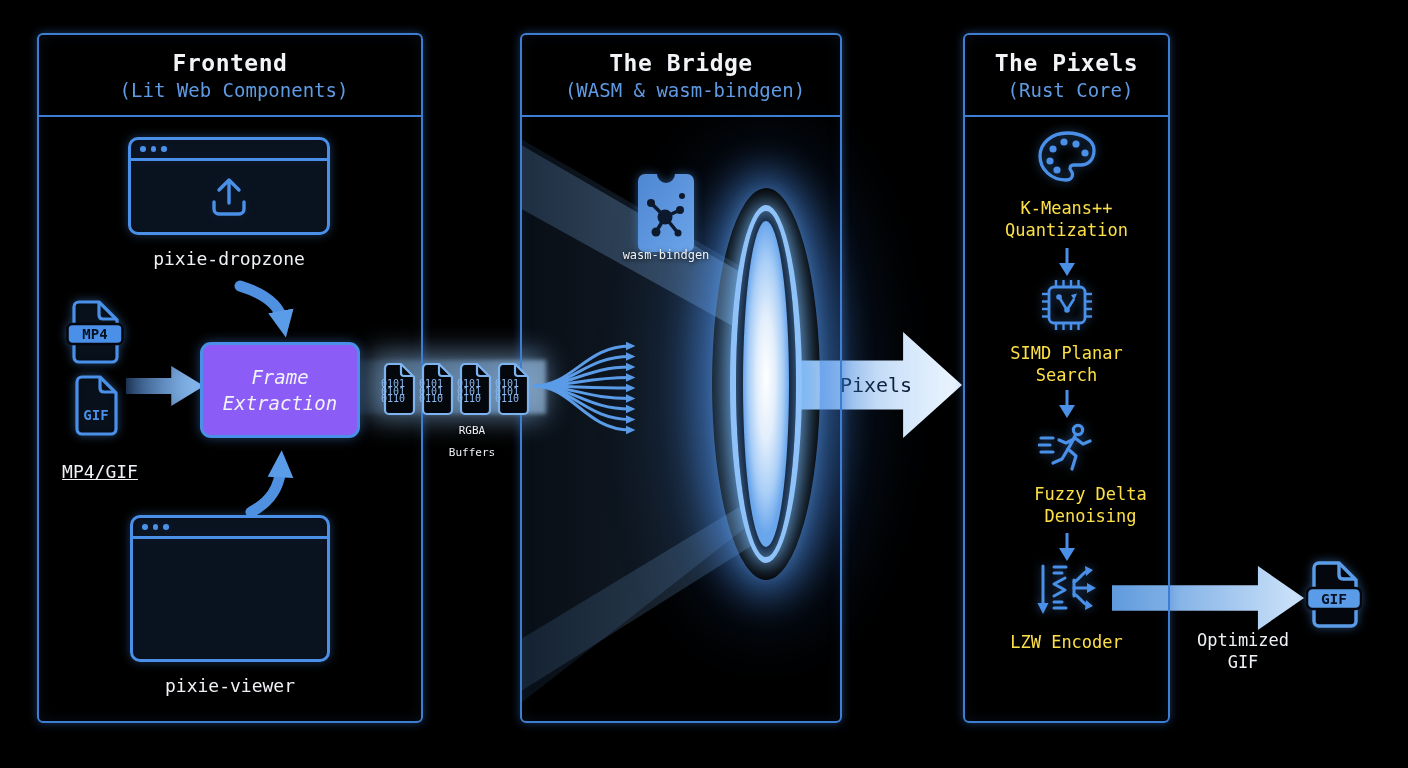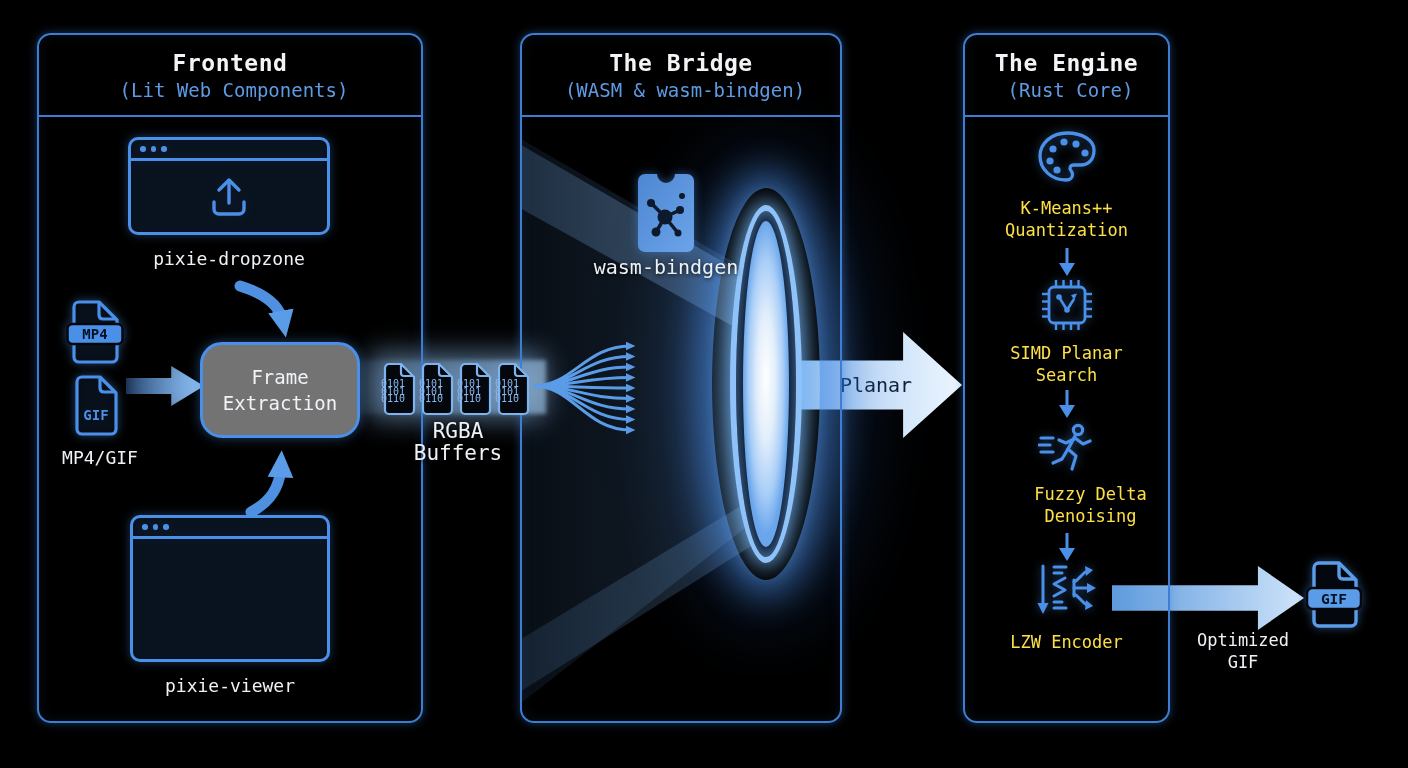--- a/index.html
+++ b/index.html
@@ -6,21 +6,21 @@
   html,body { background:#000; }
   .stage {
     position:relative; width:1408px; height:768px; background:#000;
     overflow:hidden;
     font-family:"DejaVu Sans Mono","Liberation Mono",monospace;
   }
 
   
   .panel {
     position:absolute; top:33px; height:690px;
-    border:2.5px solid #3e7ed2; border-radius:14px;
+    border:2.5px solid #3e7ed2; border-radius:6px;
     box-shadow:0 0 10px rgba(60,125,215,.45), inset 0 0 14px rgba(60,125,215,.10);
     z-index:5; background:transparent;
   }
   .panel-frontend { left:37px;  width:386px; }
   .panel-bridge   { left:520px; width:322px; }
   .panel-engine   { left:963px; width:207px; }
   .panel-header {
     position:absolute; top:0; left:0; right:0; height:82px;
     border-bottom:2.5px solid #3e7ed2;
     display:flex; flex-direction:column; justify-content:center; align-items:center; gap:3px;
@@ -39,23 +39,23 @@
     position:absolute; border:3px solid #4a90e8; border-radius:10px;
     background:rgba(3,6,12,.65); z-index:6;
     filter:drop-shadow(0 0 5px rgba(74,144,232,.45));
   }
   .window-bar { height:21px; border-bottom:3px solid #4a90e8; display:flex; align-items:center; gap:5px; padding-left:9px; }
   .window-dot { width:5.5px; height:5.5px; border-radius:50%; background:#4a90e8; }
   .window-body{ display:flex; align-items:center; justify-content:center; height:calc(100% - 21px); }
 
   
   .node-box {
-    position:absolute; background:#737373; border:3px solid #4a90e8; border-radius:22px;
+    position:absolute; background:#8b5cf6; border:3px solid #4a90e8; border-radius:11px;
     display:flex; align-items:center; justify-content:center;
-    color:#f0f3f7; text-align:center; white-space:pre-line; z-index:6;
+    color:#f0f3f7; text-align:center; white-space:pre-line; z-index:6;font-style:italic;
   }
   #frame-box { left:200px; top:342px; width:160px; height:96px; font-size:19px; line-height:26px;
                box-shadow:0 0 12px rgba(74,144,232,.45); }
   #talc-box  { left:652px; top:336px; width:118px; height:110px; font-size:17.5px; line-height:24px;
                border-color:#8abaf4; box-shadow:0 0 18px rgba(120,180,245,.75); }
 
   
   .band-frame-buffers {
     position:absolute; left:356px; top:360px; width:190px; height:54px; z-index:2;
     background:linear-gradient(90deg, rgba(110,165,235,.08), rgba(150,200,250,.42) 70%, rgba(175,215,252,.55));
@@ -154,21 +154,21 @@
       <path d="M534 386 C572 386 586 388 630 388" marker-end="url(#mFan)"></path>
       <path d="M534 386 C572 386 586 398.5 630 398.5" marker-end="url(#mFan)"></path>
       <path d="M534 386 C572 386 586 409 630 409" marker-end="url(#mFan)"></path>
       <path d="M534 386 C572 386 586 419.5 630 419.5" marker-end="url(#mFan)"></path>
       <path d="M534 386 C572 386 586 430 630 430" marker-end="url(#mFan)"></path>
     </g>
   </svg>
 
   <div class="flow-arrow" id="input-arrow"></div>
   <div class="flow-arrow" id="pixels-arrow">
-    <span class="pixels-text">Planar</span>
+    <span class="pixels-text">Pixels</span>
   </div>
   <div class="flow-arrow" id="output-arrow"></div>
 
   <div class="portal-glow"></div>
   <div class="portal-ring"></div>
   <div class="portal-core"></div>
 
   <section class="panel panel-frontend">
     <header class="panel-header">
       <div class="panel-title">Frontend</div>
@@ -178,21 +178,21 @@
 
   <section class="panel panel-bridge">
     <header class="panel-header">
       <div class="panel-title">The Bridge</div>
       <div class="panel-subtitle">(WASM &amp; wasm-bindgen)</div>
     </header>
   </section>
 
   <section class="panel panel-engine">
     <header class="panel-header">
-      <div class="panel-title">The Engine</div>
+      <div class="panel-title">The Pixels</div>
       <div class="panel-subtitle">(Rust Core)</div>
     </header>
   </section>
 
   <div class="window" style="left:128px; top:137px; width:202px; height:98px;">
     <div class="window-bar">
       <span class="window-dot"></span>
       <span class="window-dot"></span>
       <span class="window-dot"></span>
     </div>
@@ -216,21 +216,21 @@
       <text x="29" y="40" text-anchor="middle" font-size="14" font-weight="bold" fill="#04101f">MP4</text>
     </svg>
   </div>
   <div class="icon-wrap" style="left:70px; top:374px;">
     <svg width="52" height="64" viewBox="0 0 52 64">
       <path d="M12 3 H30 L46 19 V55 A5 5 0 0 1 41 60 H12 A5 5 0 0 1 7 55 V8 A5 5 0 0 1 12 3 Z" fill="rgba(4,8,14,.85)" stroke="#4a90e8" stroke-width="3.2" stroke-linejoin="round"></path>
       <path d="M30 4 V14 Q30 18 34 18 H45" fill="none" stroke="#4a90e8" stroke-width="3.2"></path>
       <text x="26" y="46" text-anchor="middle" font-size="14" font-weight="bold" fill="#4a90e8">GIF</text>
     </svg>
   </div>
-  <div class="label" style="left:46px; top:446px; width:108px;">MP4/GIF</div>
+  <div class="label" style="left:46px; top:460px; width:108px;text-decoration:underline;">MP4/GIF</div>
 
   <div class="node-box" id="frame-box">Frame
 Extraction</div>
 
   <div class="window" style="left:130px; top:515px; width:200px; height:147px;">
     <div class="window-bar">
       <span class="window-dot"></span>
       <span class="window-dot"></span>
       <span class="window-dot"></span>
     </div>
@@ -268,21 +268,21 @@
   <div class="buf-file" style="left:495px;">
     <svg width="36" height="54" viewBox="0 0 36 54">
       <path d="M8 2 H20 L33 15 V48 A4 4 0 0 1 29 52 H8 A4 4 0 0 1 4 48 V6 A4 4 0 0 1 8 2 Z" fill="#04070c" stroke="#7db4ef" stroke-width="2.2" stroke-linejoin="round"></path>
       <path d="M20 3 V11 Q20 14 23 14 H32" fill="none" stroke="#7db4ef" stroke-width="2.2"></path>
     </svg>
   </div>
   <div class="bin" style="left:495px;">0101
 0101
 0110</div>
 
-  <div class="label" style="left:396px; top:420px; width:124px; font-size:21px; line-height:22px;">RGBA
+  <div class="label" style="left:410px; top:420px; width:124px; font-size:11px; line-height:22px;">RGBA
 Buffers</div>
 
   <div class="icon-wrap" style="left:634px; top:172px;">
     <svg width="64" height="82" viewBox="0 0 64 82">
       <defs>
         <linearGradient id="wbg" x1="0" y1="0" x2="1" y2="1">
           <stop offset="0" stop-color="#4e87d2"></stop>
             <stop offset="1" stop-color="#6ba4e8"></stop>
         </linearGradient>
       </defs>
@@ -296,21 +296,21 @@
           <circle cx="48" cy="24" r="3"></circle>
       </g>
       <g stroke="#0d1a2e" stroke-width="3.5">
         <line x1="31" y1="45" x2="17" y2="31"></line>
           <line x1="31" y1="45" x2="46" y2="38"></line>
         <line x1="31" y1="45" x2="22" y2="60"></line>
           <line x1="31" y1="45" x2="44" y2="61"></line>
       </g>
     </svg>
   </div>
-  <div class="label" style="left:586px; top:256px; width:160px; font-size:20px;text-align:center;">wasm-bindgen</div>
+  <div class="label" style="left:586px; top:244px; width:160px; font-size:12px;text-align:center;">wasm-bindgen</div>
 
 
   <div class="step-icon" style="top:130px;">
     <svg width="60" height="54" viewBox="0 0 60 54">
       <path d="M30 3 C15 3 3 13 3 26 c0 13 11 24 26 24 c4.5 0 6.5 -2.8 6.5 -5.5 c0 -1.8 -0.8 -3 -1.8 -4.2 c-1.6 -2 -0.4 -5.3 3 -5.3 h6.8 C52 35 57 29 57 20 C57 10 45 3 30 3 Z" fill="none" stroke="#4a90e8" stroke-width="3.3" stroke-linejoin="round"></path>
       <g fill="#4a90e8">
         <circle cx="16" cy="19" r="3.6"></circle>
           <circle cx="27" cy="12" r="3.6"></circle>
           <circle cx="39" cy="14" r="3.6"></circle>
         <circle cx="48" cy="23" r="3.6"></circle>

